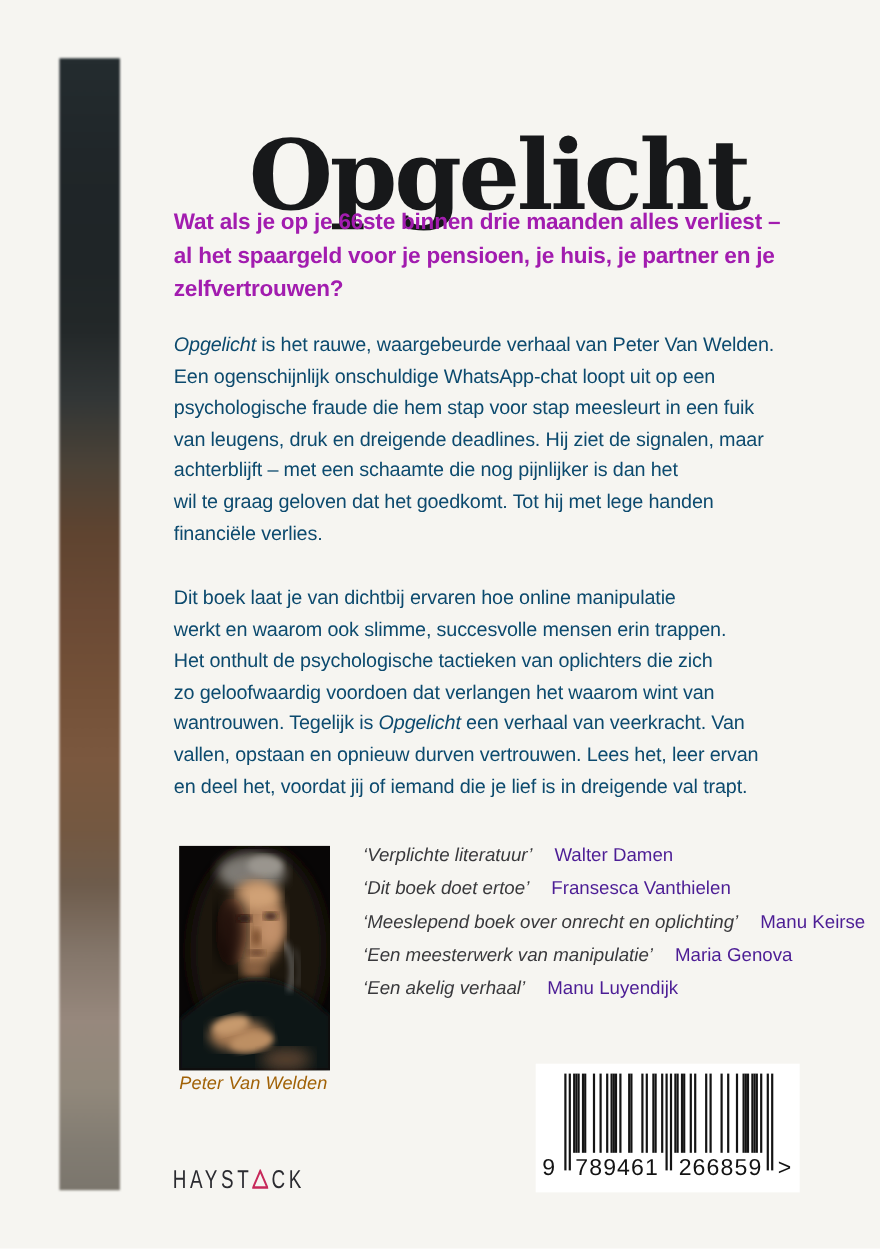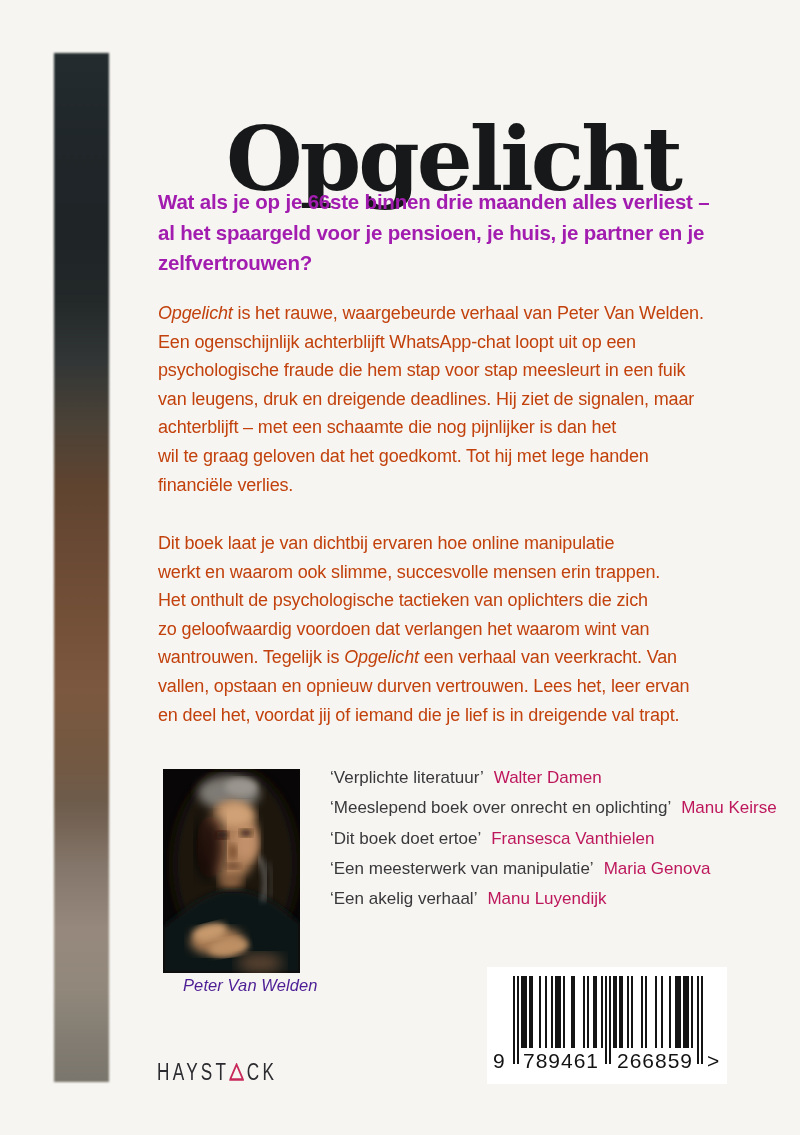--- a/index.html
+++ b/index.html
@@ -32,39 +32,39 @@
   }
   .intro{
     position:absolute;left:158px;top:187px;
     font-size:20.5px;font-weight:bold;line-height:30.5px;
     letter-spacing:-0.2px;color:#a21caf;
     white-space:nowrap;
   }
   .para{
     position:absolute;left:158px;
     font-size:18px;line-height:28.6px;letter-spacing:-0.15px;
-    color:#c2410c;white-space:nowrap;
+    color:#0c4a6e;white-space:nowrap;
   }
   .para-1{top:299px;}
   .para-2{top:529px;}
   .para em, .intro em {font-style:italic;}
   .quotes{
     position:absolute;left:330px;top:763px;
     font-size:17px;line-height:30.3px;color:#39393c;white-space:nowrap;
   }
-  .quote-text{}
-  .quote-name{margin-left:10px;font-style:normal;color:#be185d;text-align:center;}
+  .quote-text{font-style:italic;}
+  .quote-name{margin-left:20px;font-style:normal;color:#4c1d95;text-align:center;}
   .author-photo{
     position:absolute;left:163px;top:769px;width:137px;height:204px;
     background:#0a0807;
   }
   .author-photo svg{display:block;width:137px;height:204px;}
   .photo-caption{
     position:absolute;left:163px;top:976px;
-    font-size:16.5px;font-style:italic;color:#4c1d95;letter-spacing:0.1px;margin-left:20px;
+    font-size:16.5px;font-style:italic;color:#a16207;letter-spacing:0.1px;
   }
   .barcode-box{
     position:absolute;left:487px;top:967px;width:240px;height:117px;
     background:#ffffff;
   }
   .barcode-box svg{display:block;margin:5px auto 0 auto;}
   .publisher-logo{
     position:absolute;left:157px;top:1059px;height:26px;
     transform:scaleX(0.73);transform-origin:left center;
     white-space:nowrap;
@@ -86,21 +86,21 @@
 
   <div class="intro">
       <div>Wat als je op je 66ste binnen drie maanden alles verliest –</div>
       <div>al het spaargeld voor je pensioen, je huis, je partner en je</div>
       <div>zelfvertrouwen?</div>
     </div>
 
   <div class="para para-1">
     <div><em>Opgelicht</em><span> is het rauwe, waargebeurde verhaal van Peter Van Welden.</span></div>
     <div>
-        <div>Een ogenschijnlijk achterblijft WhatsApp-chat loopt uit op een</div>
+        <div>Een ogenschijnlijk onschuldige WhatsApp-chat loopt uit op een</div>
         <div>psychologische fraude die hem stap voor stap meesleurt in een fuik</div>
         <div>van leugens, druk en dreigende deadlines. Hij ziet de signalen, maar</div>
         <div>achterblijft – met een schaamte die nog pijnlijker is dan het</div>
         <div>wil te graag geloven dat het goedkomt. Tot hij met lege handen</div>
         <div>financiële verlies.</div>
       </div>
   </div>
 
   <div class="para para-2">
     <div>
@@ -155,22 +155,22 @@
       <ellipse cx="47" cy="163" rx="17" ry="8" fill="#c79a6d" filter="url(#b3)" transform="rotate(-14 47 163)"></ellipse>
       <ellipse cx="66" cy="178" rx="20" ry="9" fill="#bd8f63" filter="url(#b3)" transform="rotate(-9 66 178)"></ellipse>
       <ellipse cx="97" cy="194" rx="23" ry="10" fill="#6f5038" opacity="0.8" filter="url(#b7)"></ellipse>
     </svg>
   </div>
 
   <div class="photo-caption">Peter Van Welden</div>
 
   <div class="quotes">
     <div><span class="quote-text">‘Verplichte literatuur’</span><span class="quote-name">Walter Damen</span></div>
+    <div><span class="quote-text">‘Dit boek doet ertoe’</span><span class="quote-name">Fransesca Vanthielen</span></div>
     <div><span class="quote-text">‘Meeslepend boek over onrecht en oplichting’</span><span class="quote-name">Manu Keirse</span></div>
-    <div><span class="quote-text">‘Dit boek doet ertoe’</span><span class="quote-name">Fransesca Vanthielen</span></div>
     <div><span class="quote-text">‘Een meesterwerk van manipulatie’</span><span class="quote-name">Maria Genova</span></div>
     <div><span class="quote-text">‘Een akelig verhaal’</span><span class="quote-name">Manu Luyendijk</span></div>
   </div>
 
   <div class="barcode-box">
     <svg id="barcode-svg" viewBox="-22 0 232 100" width="232" height="100" xmlns="http://www.w3.org/2000/svg">
       <g id="barcode-bars">
           <rect x="0" y="4" width="2" height="88" fill="#141414"></rect>
           <rect x="4" y="4" width="2" height="88" fill="#141414"></rect>
           <rect x="8" y="4" width="2" height="72" fill="#141414"></rect>

